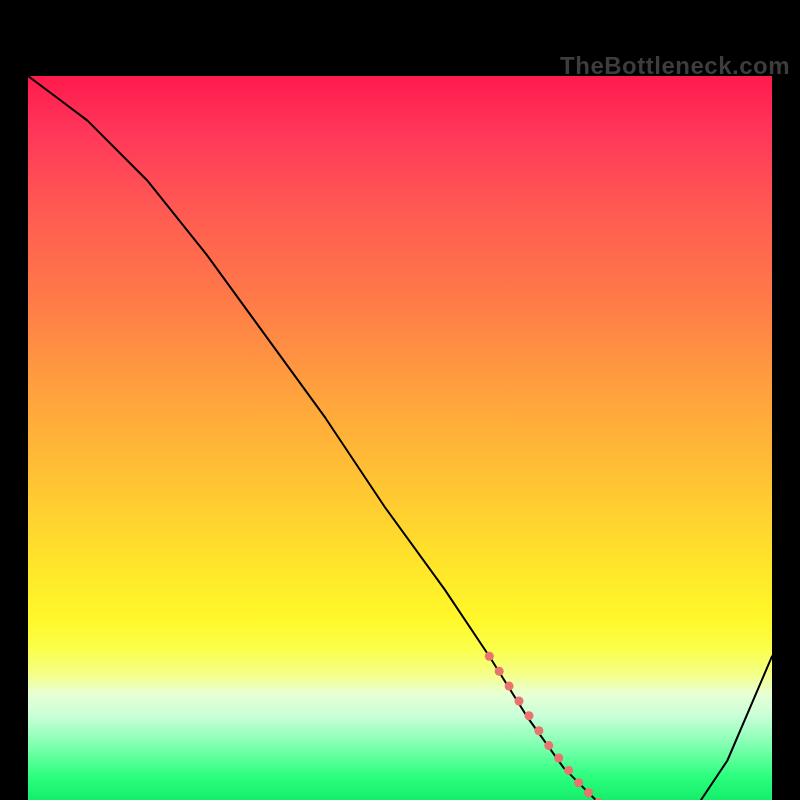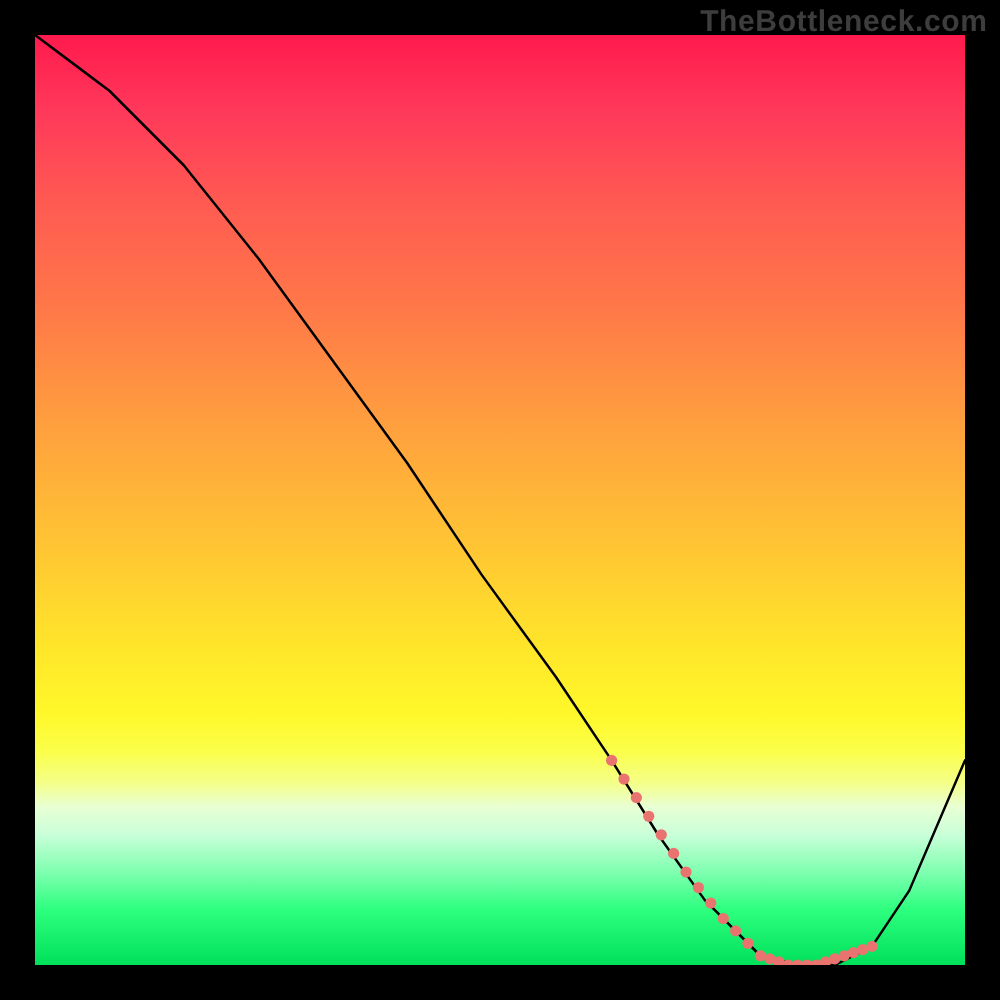--- a/index.html
+++ b/index.html
@@ -9,20 +9,21 @@
     height: 800px;
     background: #000;
     font-family: Arial, Helvetica, sans-serif;
     overflow: hidden;
   }
   .frame {
     position: relative;
     width: 800px;
     height: 692px;
     background: #000;
+    margin-top: 48px;
   }
   .watermark {
     position: absolute;
     top: 4px;
     right: 10px;
     color: #3d3d3d;
     font-size: 24px;
     font-weight: 600;
     letter-spacing: 0.5px;
     z-index: 5;

